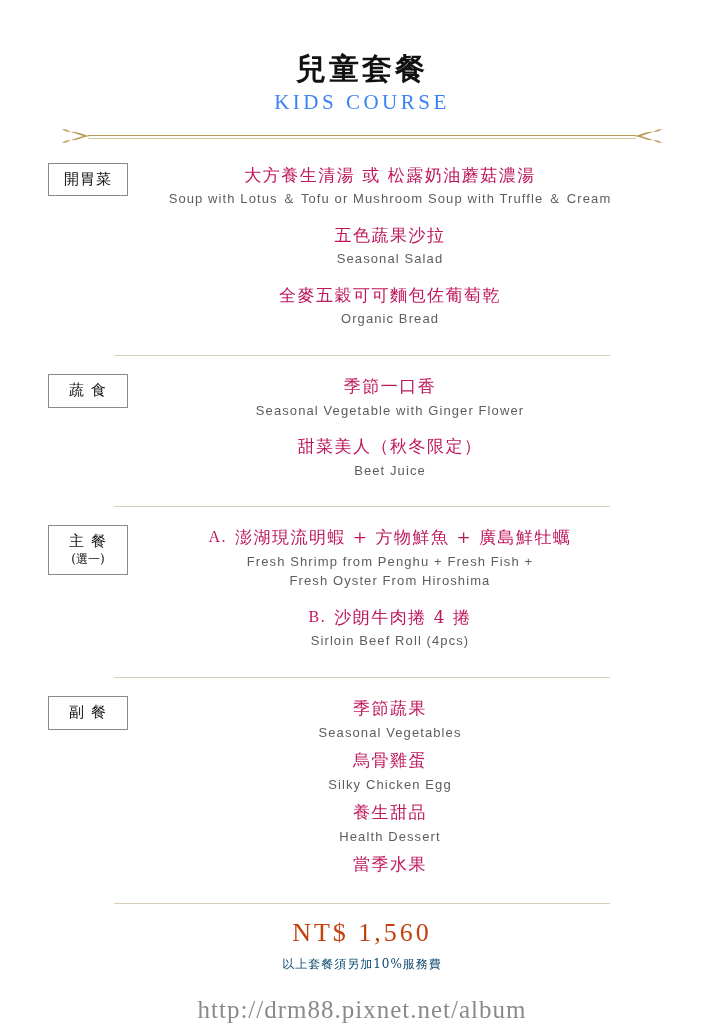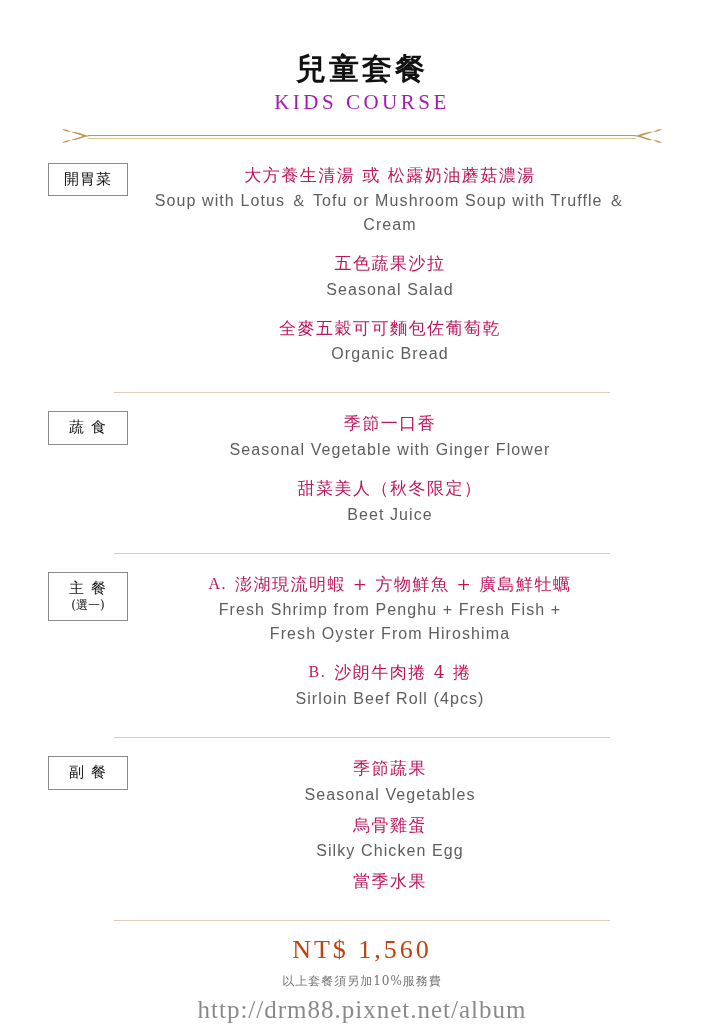--- a/index.html
+++ b/index.html
@@ -35,21 +35,21 @@
     font-size: 30px;
     font-weight: 700;
     letter-spacing: 3px;
     color: #111;
     line-height: 1.25;
   }
   .title-en {
     font-family: "Liberation Serif", serif;
     font-size: 21px;
     letter-spacing: 3.5px;
-    color: #a21caf;
+    color: #3b82f6;
     margin-top: 2px;
   }
 
   .divider-orn {
     position: relative;
     margin: 12px auto 0 auto;
     width: 600px;
     height: 18px;
   }
   .divider-orn .line {
@@ -113,21 +113,21 @@
 
   .cn {
     font-family: "DejaVu Serif", serif;
     font-size: 17px;
     letter-spacing: 1.5px;
     color: #be185d;
     line-height: 1.45;
   }
   .en {
     font-family: "Liberation Sans", sans-serif;
-    font-size: 16px;
+    font-size: 13px;
     letter-spacing: 1.1px;
     color: #5d5d5d;
     line-height: 1.5;
     margin-top: 2px;
   }
 
   
   .lettered {
     display: block;
     text-align: center;
@@ -157,21 +157,21 @@
   .footer .price {
     font-family: "Liberation Serif", serif;
     font-size: 26px;
     letter-spacing: 3px;
     color: #c2410c;
   }
   .footer .note {
     font-family: "DejaVu Serif", serif;
     font-size: 12px;
     letter-spacing: 1px;
-    color: #737373;
+    color: #0c4a6e;
     margin-top: 8px;
   }
 
   
   .watermark {
     position: absolute;
     left: 0;
     right: 0;
     bottom: 16px;
     text-align: center;
@@ -277,20 +277,24 @@
     </div>
     <div class="items">
       <div class="item" style="margin-bottom:6px;">
         <div class="cn">季節蔬果</div>
         <div class="en">Seasonal Vegetables</div>
       </div>
       <div class="item" style="margin-bottom:6px;">
         <div class="cn">烏骨雞蛋</div>
         <div class="en">Silky Chicken Egg</div>
       </div>
+      <div class="item" style="margin-bottom:6px;">
+        <div class="cn">養生甜品</div>
+        <div class="en">Health Dessert</div>
+      </div>
       <div class="item">
         <div class="cn">當季水果</div>
       </div>
     </div>
     <hr class="sep">
   </div>
 
   <div class="footer">
     <div class="price">NT$ 1,560</div>
     <div class="note">以上套餐須另加10%服務費</div>

